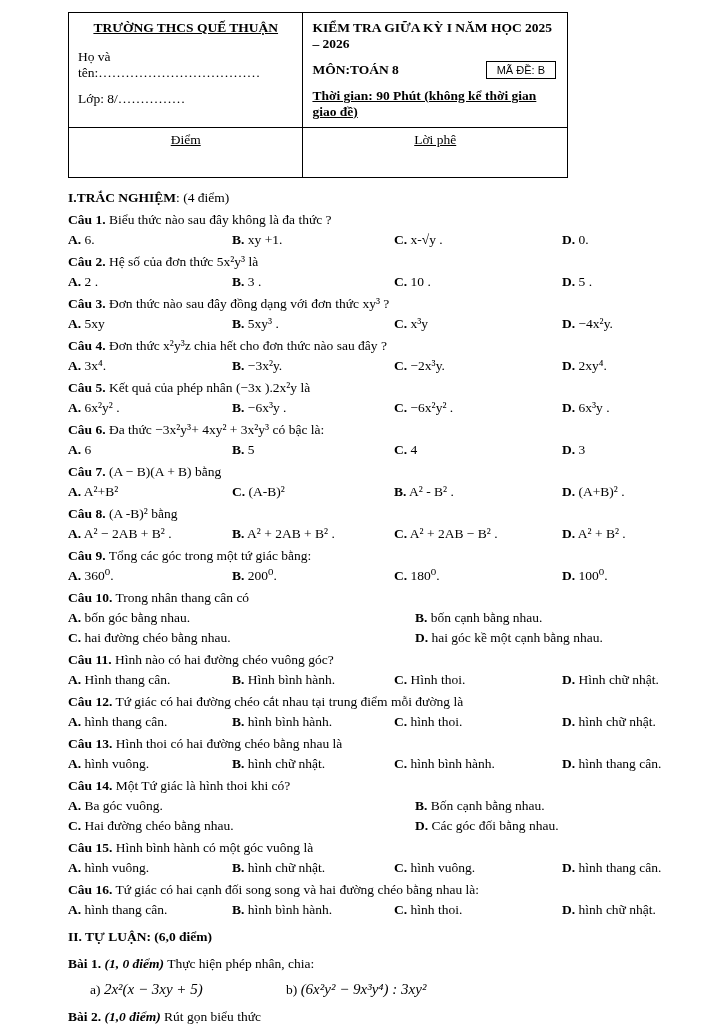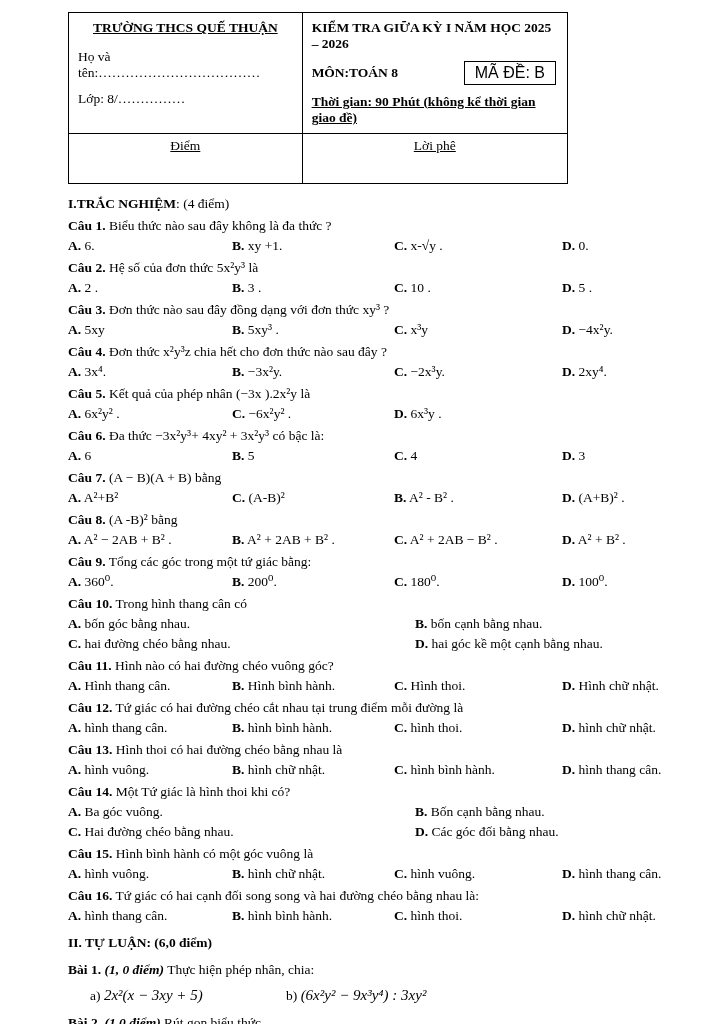--- a/index.html
+++ b/index.html
@@ -40,21 +40,21 @@
     margin-top: 9px;
     display: flex;
     justify-content: space-between;
     align-items: center;
   }
   .subject { font-weight: bold; }
   .code-box {
     border: 1px solid #000;
     padding: 2px 10px;
     font-family: "Liberation Sans", "DejaVu Sans", sans-serif;
-    font-size: 16px;
+    font-size: 11px;
     margin-right: 2px;
   }
   .time { font-weight: bold; margin-top: 9px; text-decoration: underline; }
   tr.row2 td { height: 50px; padding-top: 4px; }
   .cell-title {
     text-align: center;
     text-decoration: underline;
   }
   
   .sec1 { margin-top: 10px; line-height: 20px; }
@@ -156,20 +156,21 @@
           <span class="opt"><span class="opt-label">A.</span><span class="opt-text"> 3x⁴.</span></span>
           <span class="opt"><span class="opt-label">B.</span><span class="opt-text"> −3x²y.</span></span>
           <span class="opt"><span class="opt-label">C.</span><span class="opt-text"> −2x³y.</span></span>
           <span class="opt"><span class="opt-label">D.</span><span class="opt-text"> 2xy⁴.</span></span>
         </div>
       </div>
       <div class="question">
         <div class="q-head"><span class="q-label">Câu 5.</span><span class="q-text"> Kết quả của phép nhân (−3x ).2x²y là</span></div>
         <div class="q-options row4">
           <span class="opt"><span class="opt-label">A.</span><span class="opt-text"> 6x²y² .</span></span>
+          <span class="opt"><span class="opt-label">B.</span><span class="opt-text"> −6x³y .</span></span>
           <span class="opt"><span class="opt-label">C.</span><span class="opt-text"> −6x²y² .</span></span>
           <span class="opt"><span class="opt-label">D.</span><span class="opt-text"> 6x³y .</span></span>
         </div>
       </div>
       <div class="question">
         <div class="q-head"><span class="q-label">Câu 6.</span><span class="q-text"> Đa thức −3x²y³+ 4xy² + 3x²y³ có bậc là:</span></div>
         <div class="q-options row4">
           <span class="opt"><span class="opt-label">A.</span><span class="opt-text"> 6</span></span>
           <span class="opt"><span class="opt-label">B.</span><span class="opt-text"> 5</span></span>
           <span class="opt"><span class="opt-label">C.</span><span class="opt-text"> 4</span></span>
@@ -197,21 +198,21 @@
       <div class="question">
         <div class="q-head"><span class="q-label">Câu 9.</span><span class="q-text"> Tổng các góc trong một tứ giác bằng:</span></div>
         <div class="q-options row4">
           <span class="opt"><span class="opt-label">A.</span><span class="opt-text"> 360⁰.</span></span>
           <span class="opt"><span class="opt-label">B.</span><span class="opt-text"> 200⁰.</span></span>
           <span class="opt"><span class="opt-label">C.</span><span class="opt-text"> 180⁰.</span></span>
           <span class="opt"><span class="opt-label">D.</span><span class="opt-text"> 100⁰.</span></span>
         </div>
       </div>
       <div class="question">
-        <div class="q-head"><span class="q-label">Câu 10.</span><span class="q-text"> Trong hình thang cân có</span></div>
+        <div class="q-head"><span class="q-label">Câu 10.</span><span class="q-text"> Trong nhân thang cân có</span></div>
         <div class="q-options grid2">
           <span class="opt"><span class="opt-label">A.</span><span class="opt-text"> bốn góc bằng nhau.</span></span>
           <span class="opt"><span class="opt-label">B.</span><span class="opt-text"> bốn cạnh bằng nhau.</span></span>
           <span class="opt"><span class="opt-label">C.</span><span class="opt-text"> hai đường chéo bằng nhau.</span></span>
           <span class="opt"><span class="opt-label">D.</span><span class="opt-text"> hai góc kề một cạnh  bằng nhau.</span></span>
         </div>
       </div>
       <div class="question">
         <div class="q-head"><span class="q-label">Câu 11.</span><span class="q-text"> Hình nào có hai đường chéo vuông góc?</span></div>
         <div class="q-options row4">

